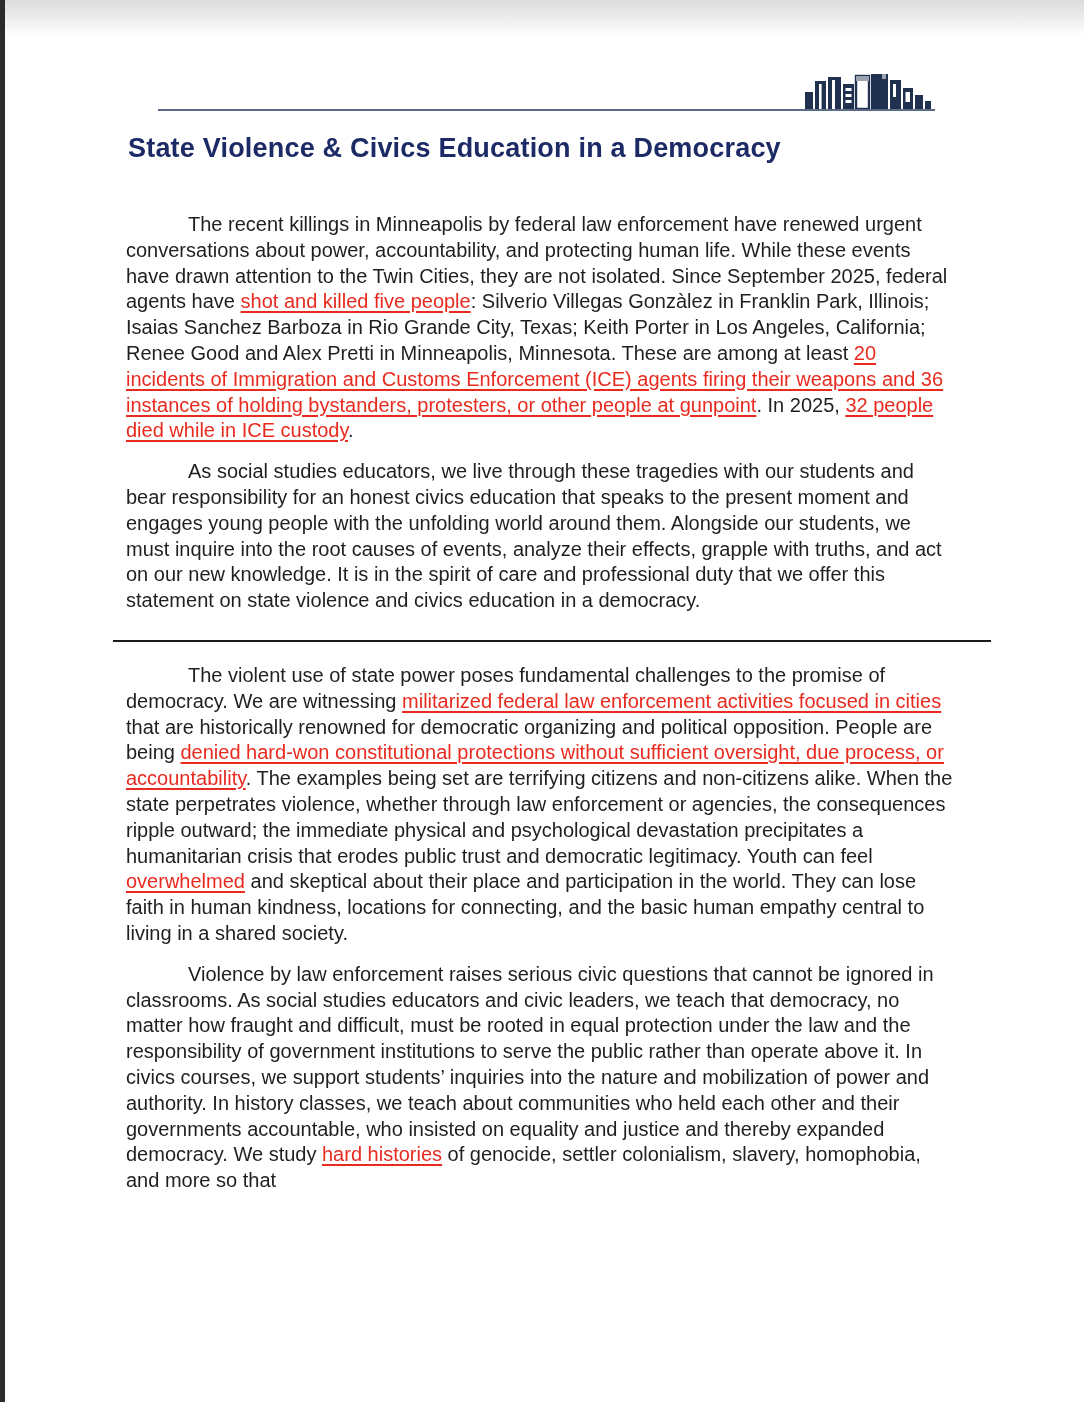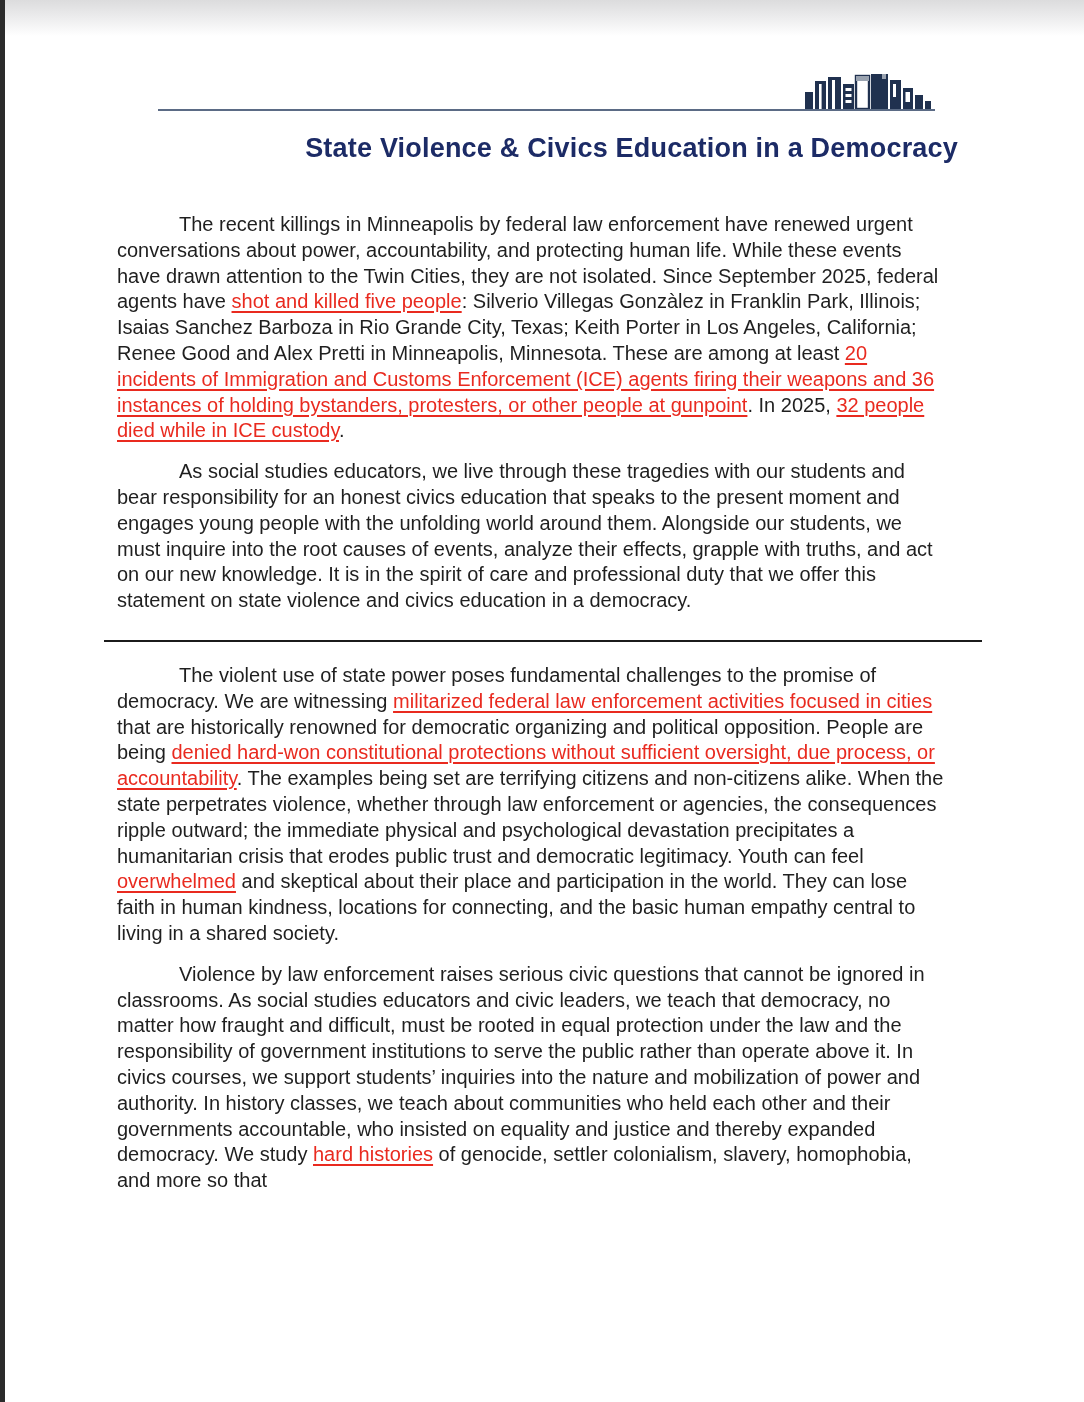--- a/index.html
+++ b/index.html
@@ -25,27 +25,27 @@
     width: 777px; height: 2px;
     background: var(--rule, #5b6b85);
   }
   .logo {
     position: absolute; left: 799px; top: 71px;
     width: 136px; height: 38px;
   }
   h1.page-title {
     position: absolute; top: 133px; left: 128px; width: 830px;
     margin: 0;
-    text-align: right;
+    text-align: left;
     font-size: 27px; font-weight: bold;
     letter-spacing: 0.2px;
     color: var(--navy, #1c2b66);
   }
   main.doc-body {
-    position: absolute; top: 212px; left: 117px; width: 830px;
+    position: absolute; top: 212px; left: 126px; width: 830px;
     font-size: 20px; line-height: 25.8px;
     color: var(--ink, #1f1f1f);
     text-align: left;
   }
   main.doc-body p {
     margin: 0 0 15px 0;
     text-indent: 62px;
   }
   hr.section-divider {
     border: none;

